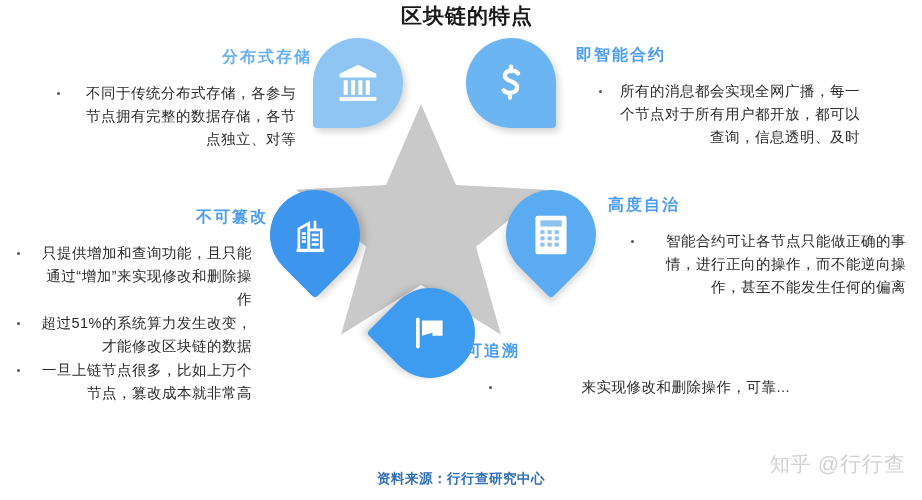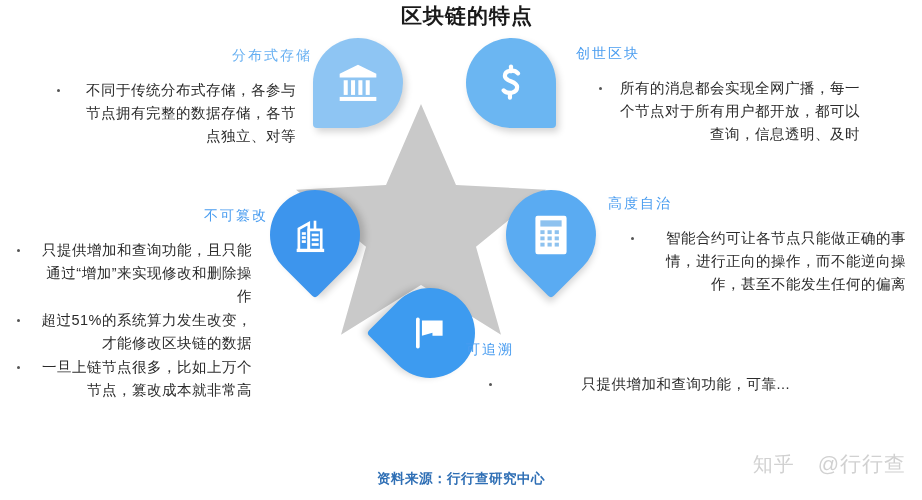--- a/index.html
+++ b/index.html
@@ -90,22 +90,22 @@
     width: 90px; height: 90px;
     background: #3d9bf0;
     border-radius: 50% 50% 4px 50%;
     transform: rotate(135deg);
   }
   #pin-traceable svg { transform: rotate(-135deg); }
 
   
   .block { position: absolute; }
   .heading {
-    font-size: 14px;
-    font-weight: normal;
+    font-size: 16px;
+    font-weight: bold;
     letter-spacing: 2px;
     margin-bottom: 6px;
     line-height: 1.1;
   }
   .heading.right { text-align: left; }
   .heading.leftalign { text-align: right; }
   ul.bullets {
     list-style: none;
     margin: 16px;
     padding: 0;
@@ -151,21 +151,21 @@
     letter-spacing: 0.5px;
   }
 
   
   #watermark {
     position: absolute;
     right: 16px;
     bottom: 22px;
     display: flex;
     align-items: center;
-    gap: 23px;
+    gap: 6px;
     font-size: 21px;
     color: #cfcfcf;
     letter-spacing: 1px;
     opacity: 0.95;
     pointer-events: none;
   }
   #watermark .wm-logo {
     font-size: 20px;
     color: #cfcfcf;
   }
@@ -249,21 +249,21 @@
   </div>
 
   <div class="block" id="block-storage">
     <div class="heading leftalign" style="color:#67b0f2">分布式存储</div>
     <ul class="bullets">
       <li>不同于传统分布式存储，各参与节点拥有完整的数据存储，各节点独立、对等</li>
     </ul>
   </div>
 
   <div class="block" id="block-transparency">
-    <div class="heading right" style="color:#4a9df0">创世区块</div>
+    <div class="heading right" style="color:#4a9df0">即智能合约</div>
     <ul class="bullets">
       <li>所有的消息都会实现全网广播，每一个节点对于所有用户都开放，都可以查询，信息透明、及时</li>
     </ul>
   </div>
 
   <div class="block" id="block-immutable">
     <div class="heading leftalign" style="color:#4a9df0">不可篡改</div>
     <ul class="bullets">
       <li>只提供增加和查询功能，且只能通过“增加”来实现修改和删除操作</li>
       <li>超过51%的系统算力发生改变，才能修改区块链的数据</li>
@@ -274,21 +274,21 @@
   <div class="block" id="block-autonomy">
     <div class="heading right" style="color:#4a9df0">高度自治</div>
     <ul class="bullets">
       <li>智能合约可让各节点只能做正确的事情，进行正向的操作，而不能逆向操作，甚至不能发生任何的偏离</li>
     </ul>
   </div>
 
   <div class="block" id="block-traceable">
     <div class="heading right" style="color:#4a9df0">可追溯</div>
     <ul class="bullets">
-      <li>只提供增加和查询功能，可靠...</li>
+      <li>来实现修改和删除操作，可靠...</li>
     </ul>
   </div>
 
   <div id="watermark">
     <span class="wm-logo">知乎</span>
     <span>@行行查</span>
   </div>
 
   <div id="footer" style="color:#2f6fb5">资料来源：行行查研究中心</div>
 

